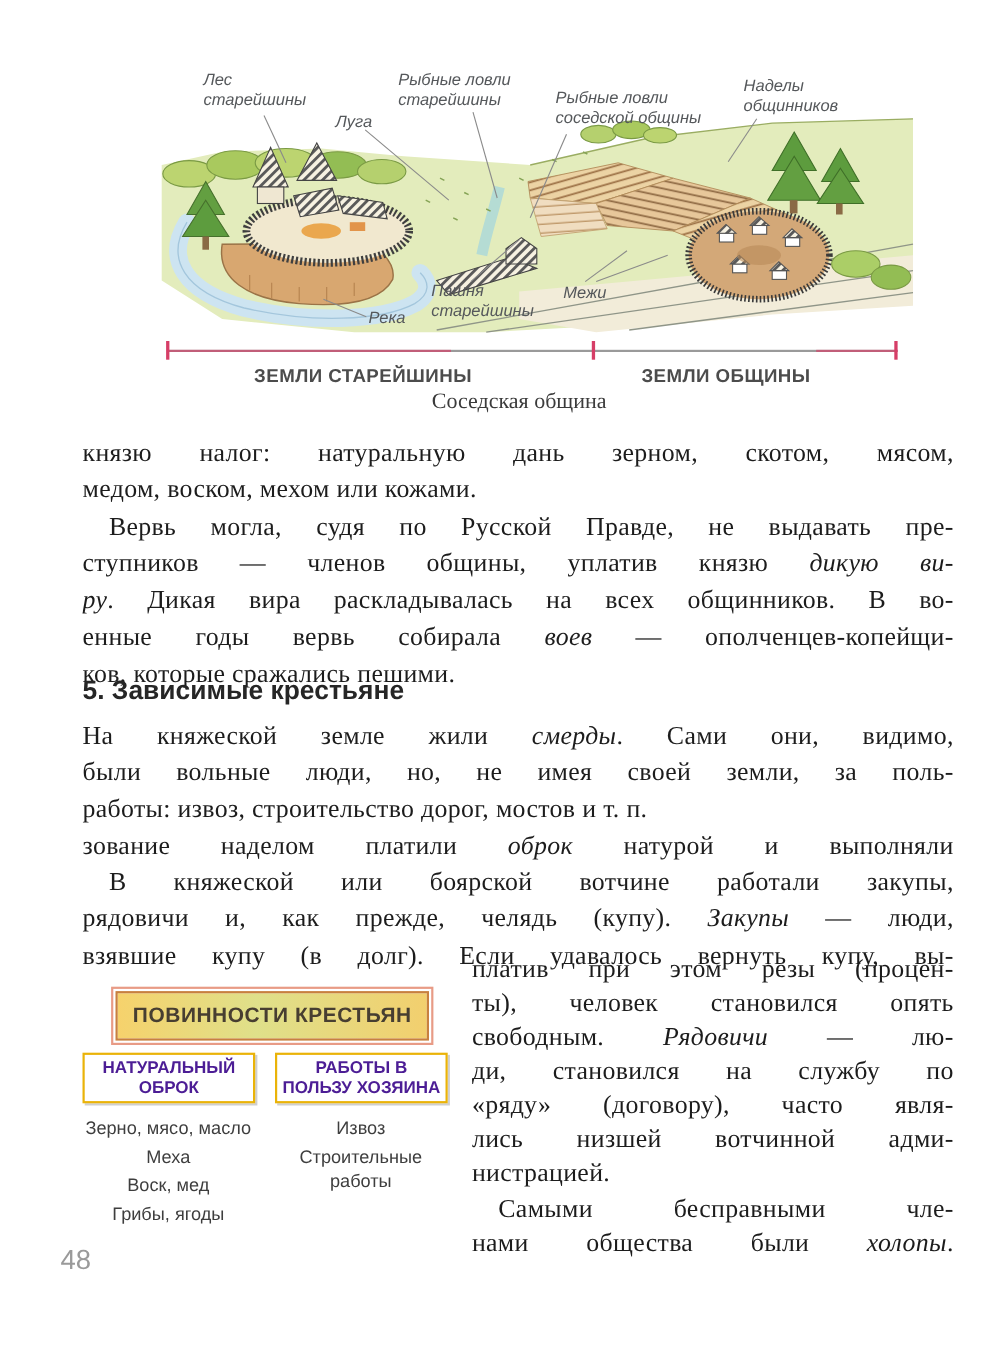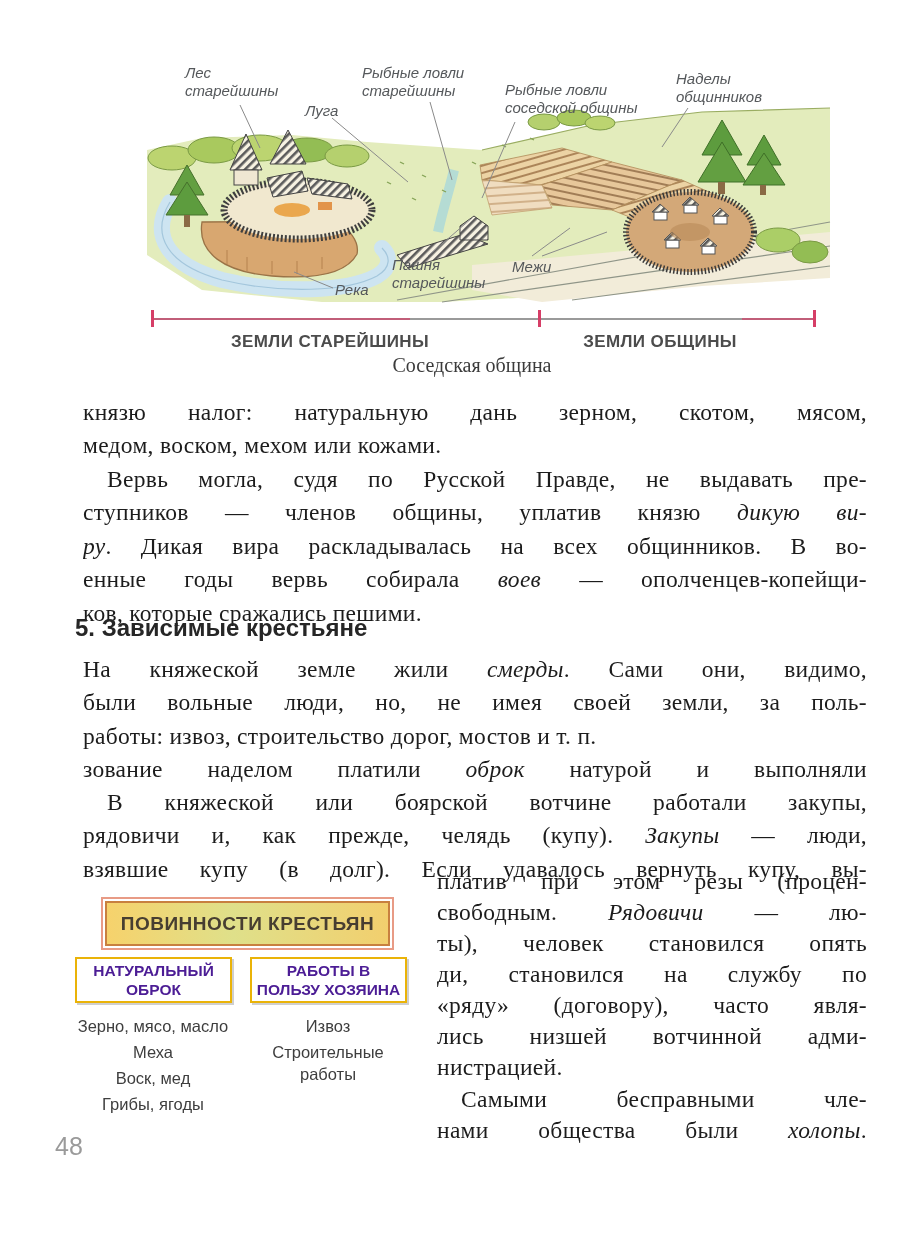--- a/index.html
+++ b/index.html
@@ -18,21 +18,21 @@
   .scale-tick{position:absolute;top:310px;width:3px;height:17px;background:#d63e67;}
   .scale-label{position:absolute;top:332px;font-weight:700;font-size:17px;letter-spacing:.4px;
                color:#4c4c4c;text-align:center;}
   .caption{position:absolute;left:292px;top:354px;width:360px;text-align:center;
            font-family:"Liberation Serif",serif;font-size:20px;color:#3b3b3b;}
 
   
   .para{position:absolute;left:75px;width:792px;}
   .bline{height:33.4px;line-height:33.4px;font-family:"Liberation Serif",serif;
          font-size:23.5px;letter-spacing:.3px;color:#1c1c1c;
-         text-align:justify;text-align-last:justify;overflow:hidden;white-space:nowrap;margin-left:8px;}
+         text-align:justify;text-align-last:justify;overflow:hidden;white-space:nowrap;}
   .bline.last{text-align-last:left;}
   .bline.ind{text-indent:24px;}
   .it{font-style:italic;}
   #heading{position:absolute;left:75px;top:614px;font-weight:700;font-size:24px;color:#262626;}
   .rcol{left:429px;width:438px;}
   .rcol .bline{height:31px;line-height:31px;}
 
   
   #duty-title{position:absolute;left:105px;top:901px;width:281px;height:41px;
         display:flex;align-items:center;justify-content:center;
@@ -250,22 +250,22 @@
 </div>
 
 <div class="para" style="top:786px">
   <div class="bline ind"><span>В княжеской или боярской вотчине работали закупы,</span></div>
   <div class="bline"><span>рядовичи и, как прежде, челядь (купу). </span><span class="it">Закупы</span><span> — люди,</span></div>
   <div class="bline"><span>взявшие купу (в долг). Если удавалось вернуть купу, вы-</span></div>
 </div>
 
 <div class="para rcol" style="top:866px">
   <div class="bline"><span>платив при этом резы (процен-</span></div>
+  <div class="bline"><span>ты), человек становился опять</span></div>
   <div class="bline"><span>свободным. </span><span class="it">Рядовичи</span><span> — лю-</span></div>
-  <div class="bline"><span>ты), человек становился опять</span></div>
   <div class="bline"><span>ди, становился на службу по</span></div>
   <div class="bline"><span>«ряду» (договору), часто явля-</span></div>
   <div class="bline"><span>лись низшей вотчинной адми-</span></div>
   <div class="bline last"><span>нистрацией.</span></div>
 </div>
 
 <div class="para rcol" style="top:1084px">
   <div class="bline ind"><span>Самыми бесправными чле-</span></div>
   <div class="bline"><span>нами общества были </span><span class="it">холопы</span><span>.</span></div>
 </div>

